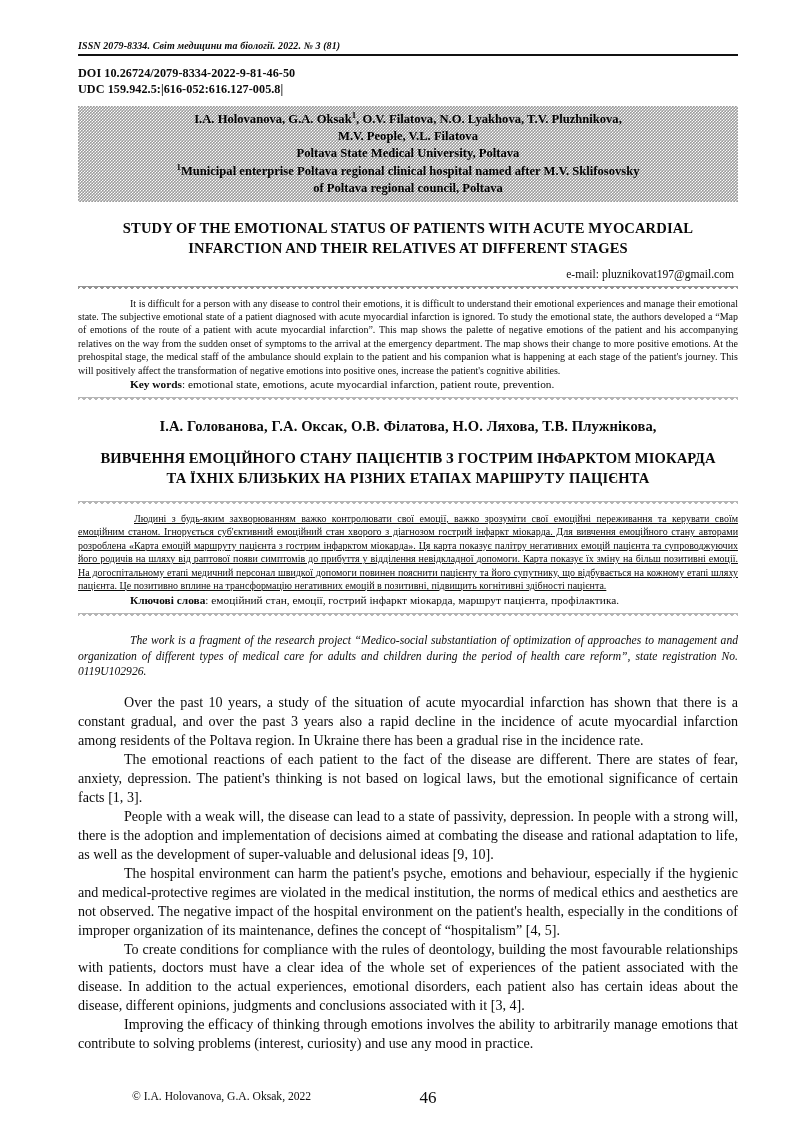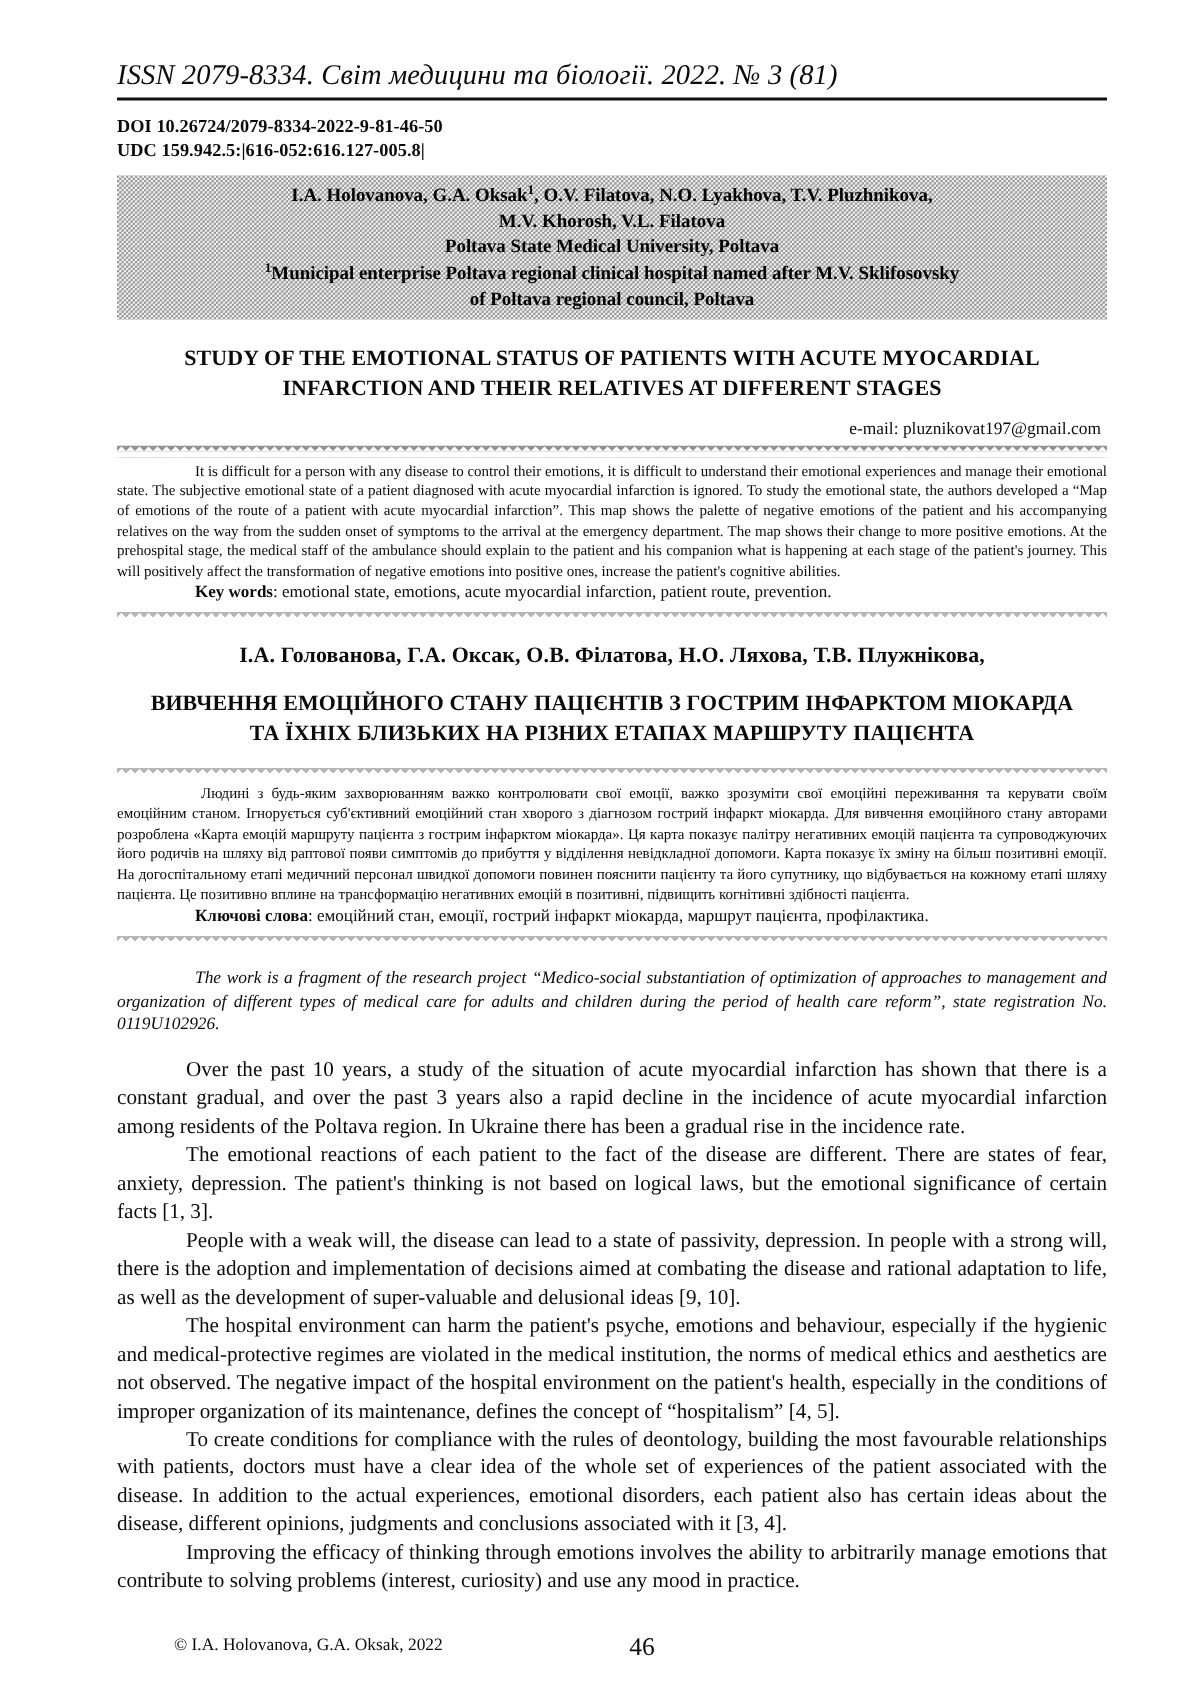--- a/index.html
+++ b/index.html
@@ -20,22 +20,22 @@
     left: 0; top: 0;
     width: 800px;
     height: 1132px;
     box-sizing: border-box;
     padding: 40px 62px 0 78px;
   }
 
   
   .runhead {
     font-style: italic;
-    font-weight: normal;
-    font-size: 19px;
+    font-weight: bold;
+    font-size: 10px;
     letter-spacing: 0.1px;
     padding-bottom: 3px;
   }
   .runhead-rule {
     border-bottom: 2.2px solid #111;
     margin-bottom: 9px;
   }
 
   
   .idblock {
@@ -100,21 +100,21 @@
   .zig.thin { opacity: .5; }
 
   
   .abstract {
     font-size: 10px;
     line-height: 1.345;
     text-align: justify;
     text-indent: 52px;
     margin: 3px 0 0;
   }
-  .abstract.uk { text-indent: 56px; }
+  .abstract.uk { text-indent: 56px; text-decoration: underline; }
   .keywords {
     font-size: 11.35px;
     line-height: 1.345;
     text-align: justify;
     text-indent: 52px;
     margin: 0;
   }
   .keywords b { font-weight: bold; }
 
   
@@ -142,21 +142,21 @@
   
   .footer {
     position: absolute;
     left: 0;
     bottom: 22px;
     width: 800px;
     height: 22px;
   }
   .copyright {
     position: absolute;
-    left: 116px;
+    left: 132px;
     top: 2px;
     font-size: 11.6px;
   }
   .pageno {
     position: absolute;
     left: 0;
     top: 0;
     width: 800px;
     text-align: center;
     font-size: 17px;
@@ -171,21 +171,21 @@
   <div class="runhead">ISSN 2079-8334. Світ медицини та біології. 2022. № 3 (81)</div>
   <div class="runhead-rule"></div>
 
   <div class="idblock">
     <div>DOI 10.26724/2079-8334-2022-9-81-46-50</div>
     <div>UDC 159.942.5:|616-052:616.127-005.8|</div>
   </div>
 
   <div class="authorband">
     <span class="ln">I.A. Holovanova, G.A. Oksak<sup>1</sup>, O.V. Filatova, N.O. Lyakhova, T.V. Pluzhnikova,</span>
-    <span class="ln">M.V. Khorosh, V.L. Filatova</span>
+    <span class="ln">M.V. People, V.L. Filatova</span>
     <span class="ln">Poltava State Medical University, Poltava</span>
     <span class="ln"><sup>1</sup>Municipal enterprise Poltava regional clinical hospital named after M.V. Sklifosovsky</span>
     <span class="ln">of Poltava regional council, Poltava</span>
   </div>
 
   <div class="title-en">
     <span class="ln">STUDY OF THE EMOTIONAL STATUS OF PATIENTS WITH ACUTE MYOCARDIAL</span>
     <span class="ln">INFARCTION AND THEIR RELATIVES AT DIFFERENT STAGES</span>
   </div>
 

